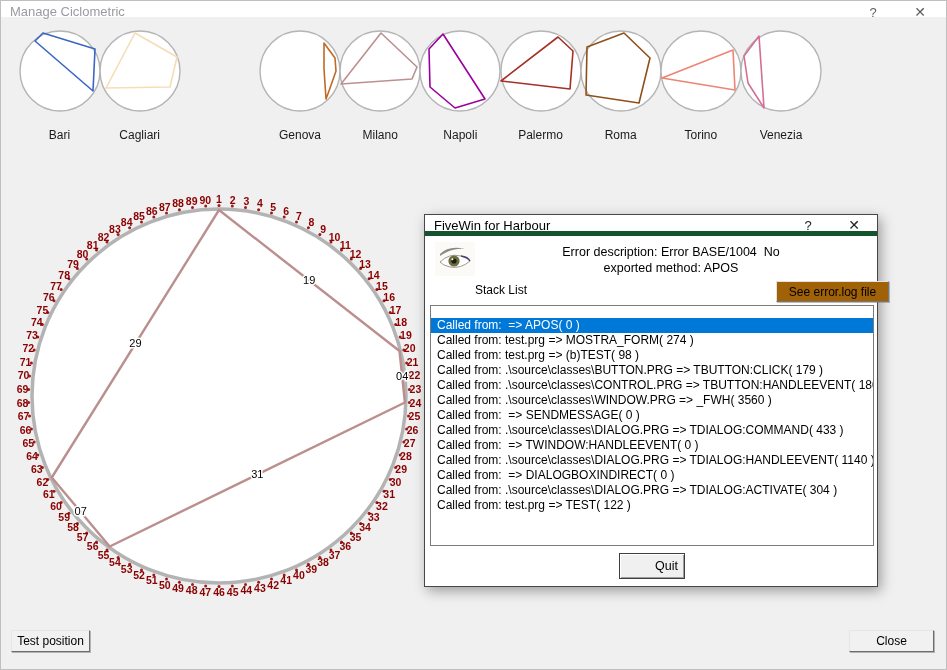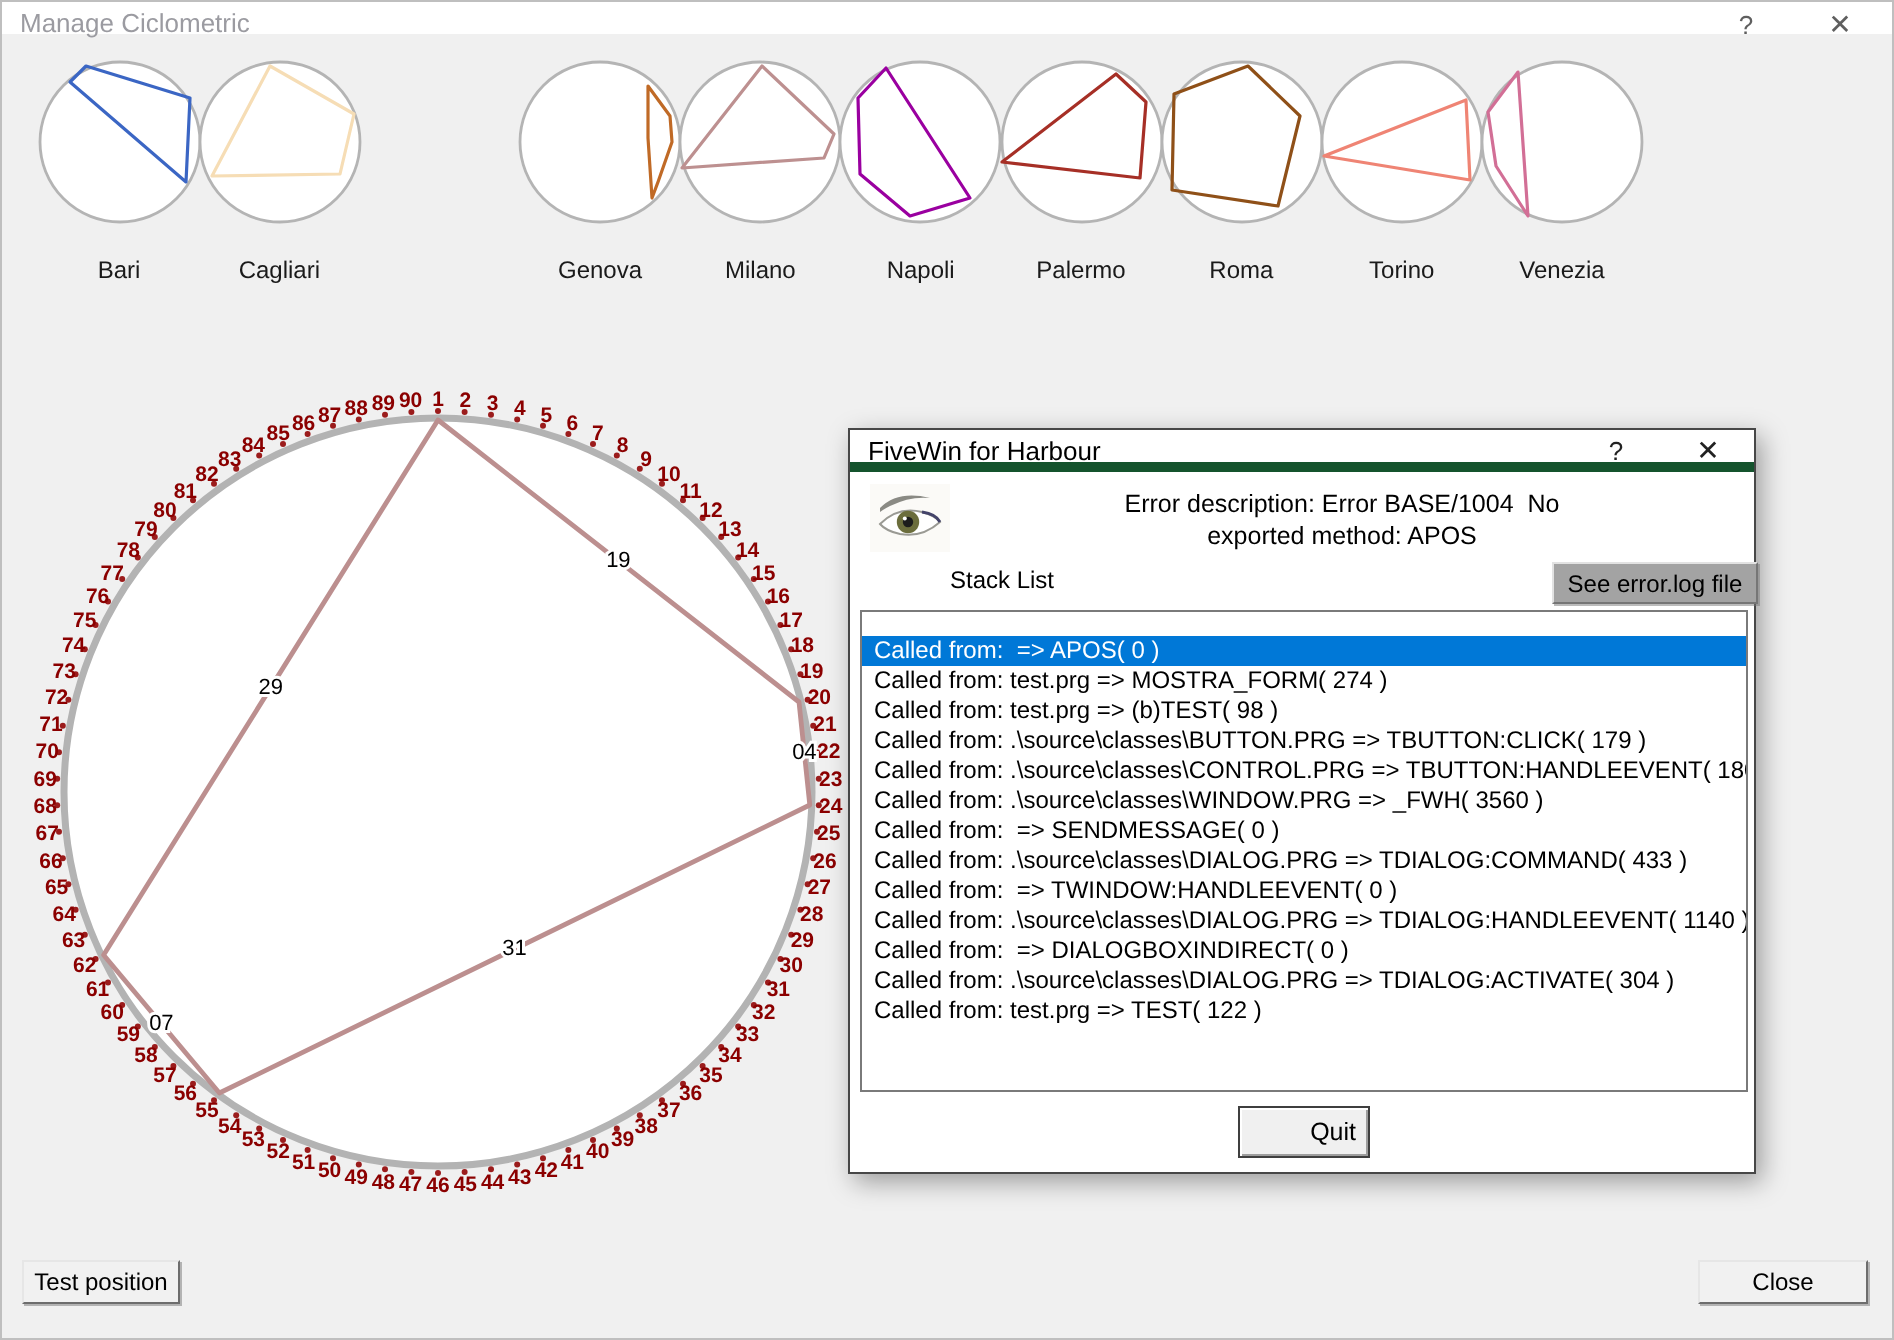--- a/index.html
+++ b/index.html
@@ -28,21 +28,21 @@
   .dialog{position:absolute;left:423px;top:213px;width:454px;height:373px;background:#ffffff;
           border:1px solid #474747;box-shadow:3px 4px 12px rgba(0,0,0,.35);}
   .dlg-titlebar{position:relative;height:21px;background:#ffffff;border-bottom:5px solid #14532d;}
   .dlg-title{position:absolute;left:9px;top:3px;font-size:13px;color:#000;}
   .dlg-btn{position:absolute;top:0;height:21px;line-height:21px;text-align:center;color:#222;font-size:13px;cursor:default;}
   .dlg-help{right:54px;width:30px;}
   .dlg-close{right:8px;width:30px;font-size:14px;}
   .eye{position:absolute;left:10px;top:27px;width:40px;height:34px;background:#fbfbf9;}
   .err-text{position:absolute;left:60px;right:20px;top:29px;text-align:center;font-size:12.5px;color:#000;line-height:16px;white-space:pre;}
   .stack-label{position:absolute;left:12px;top:68px;font-size:12px;color:#000;margin-left:38px;}
-  #see-log{position:absolute;left:351px;top:66px;width:103px;height:21px;font-size:12px;background:#a3a3a3;
+  #see-log{position:absolute;left:351px;top:66px;width:113px;height:21px;font-size:12px;background:#a16207;
            border:1px solid #767676;border-top-color:#e2e2e2;border-left-color:#e2e2e2;box-shadow:1px 1px 0 rgba(120,120,120,.5);}
   .listbox{position:absolute;left:5px;top:90px;width:444px;height:241px;background:#fff;border:1px solid #7a7a7a;
            overflow:hidden;padding-top:12px;}
   .stack-item{height:15px;line-height:15px;font-size:12px;color:#000;padding-left:6px;white-space:pre;overflow:hidden;}
   .stack-item.selected{background:#0078d7;color:#fff;}
   #quit{position:absolute;left:194px;top:338px;width:66px;height:26px;font-size:12.5px;background:#f0f0f0;color:#000;
         border:1px solid #3f3f3f;box-shadow:inset 1px 1px 0 #ffffff,inset -1px -1px 0 #9e9e9e;text-align:right;}
 </style>
 </head>
 <body>

